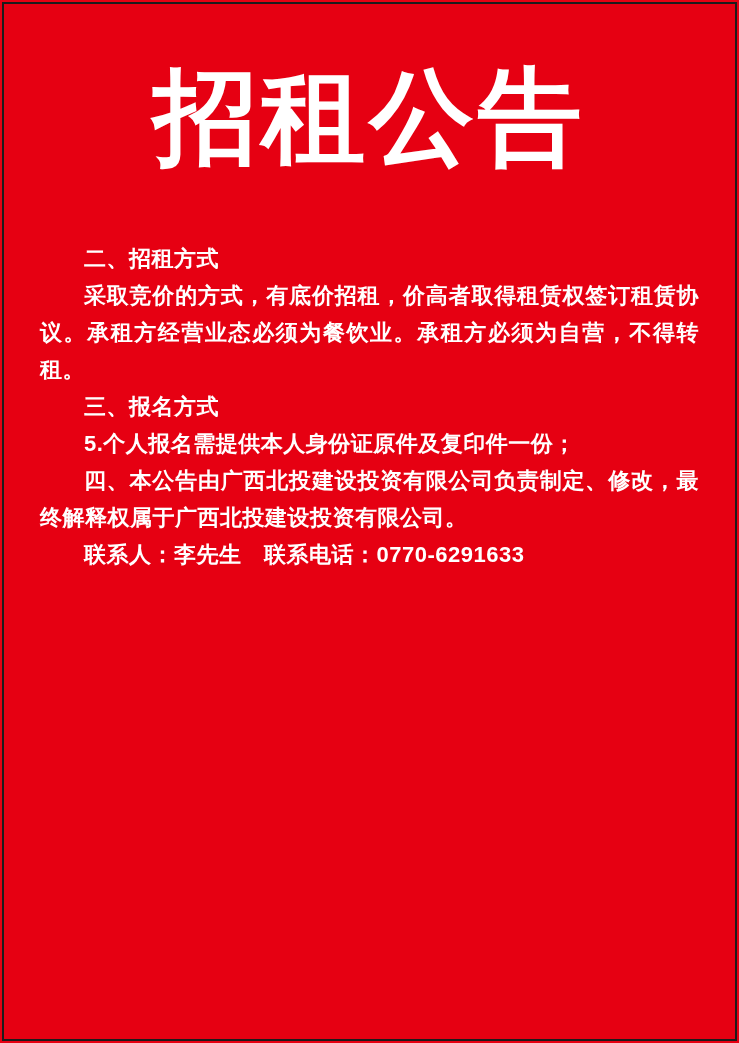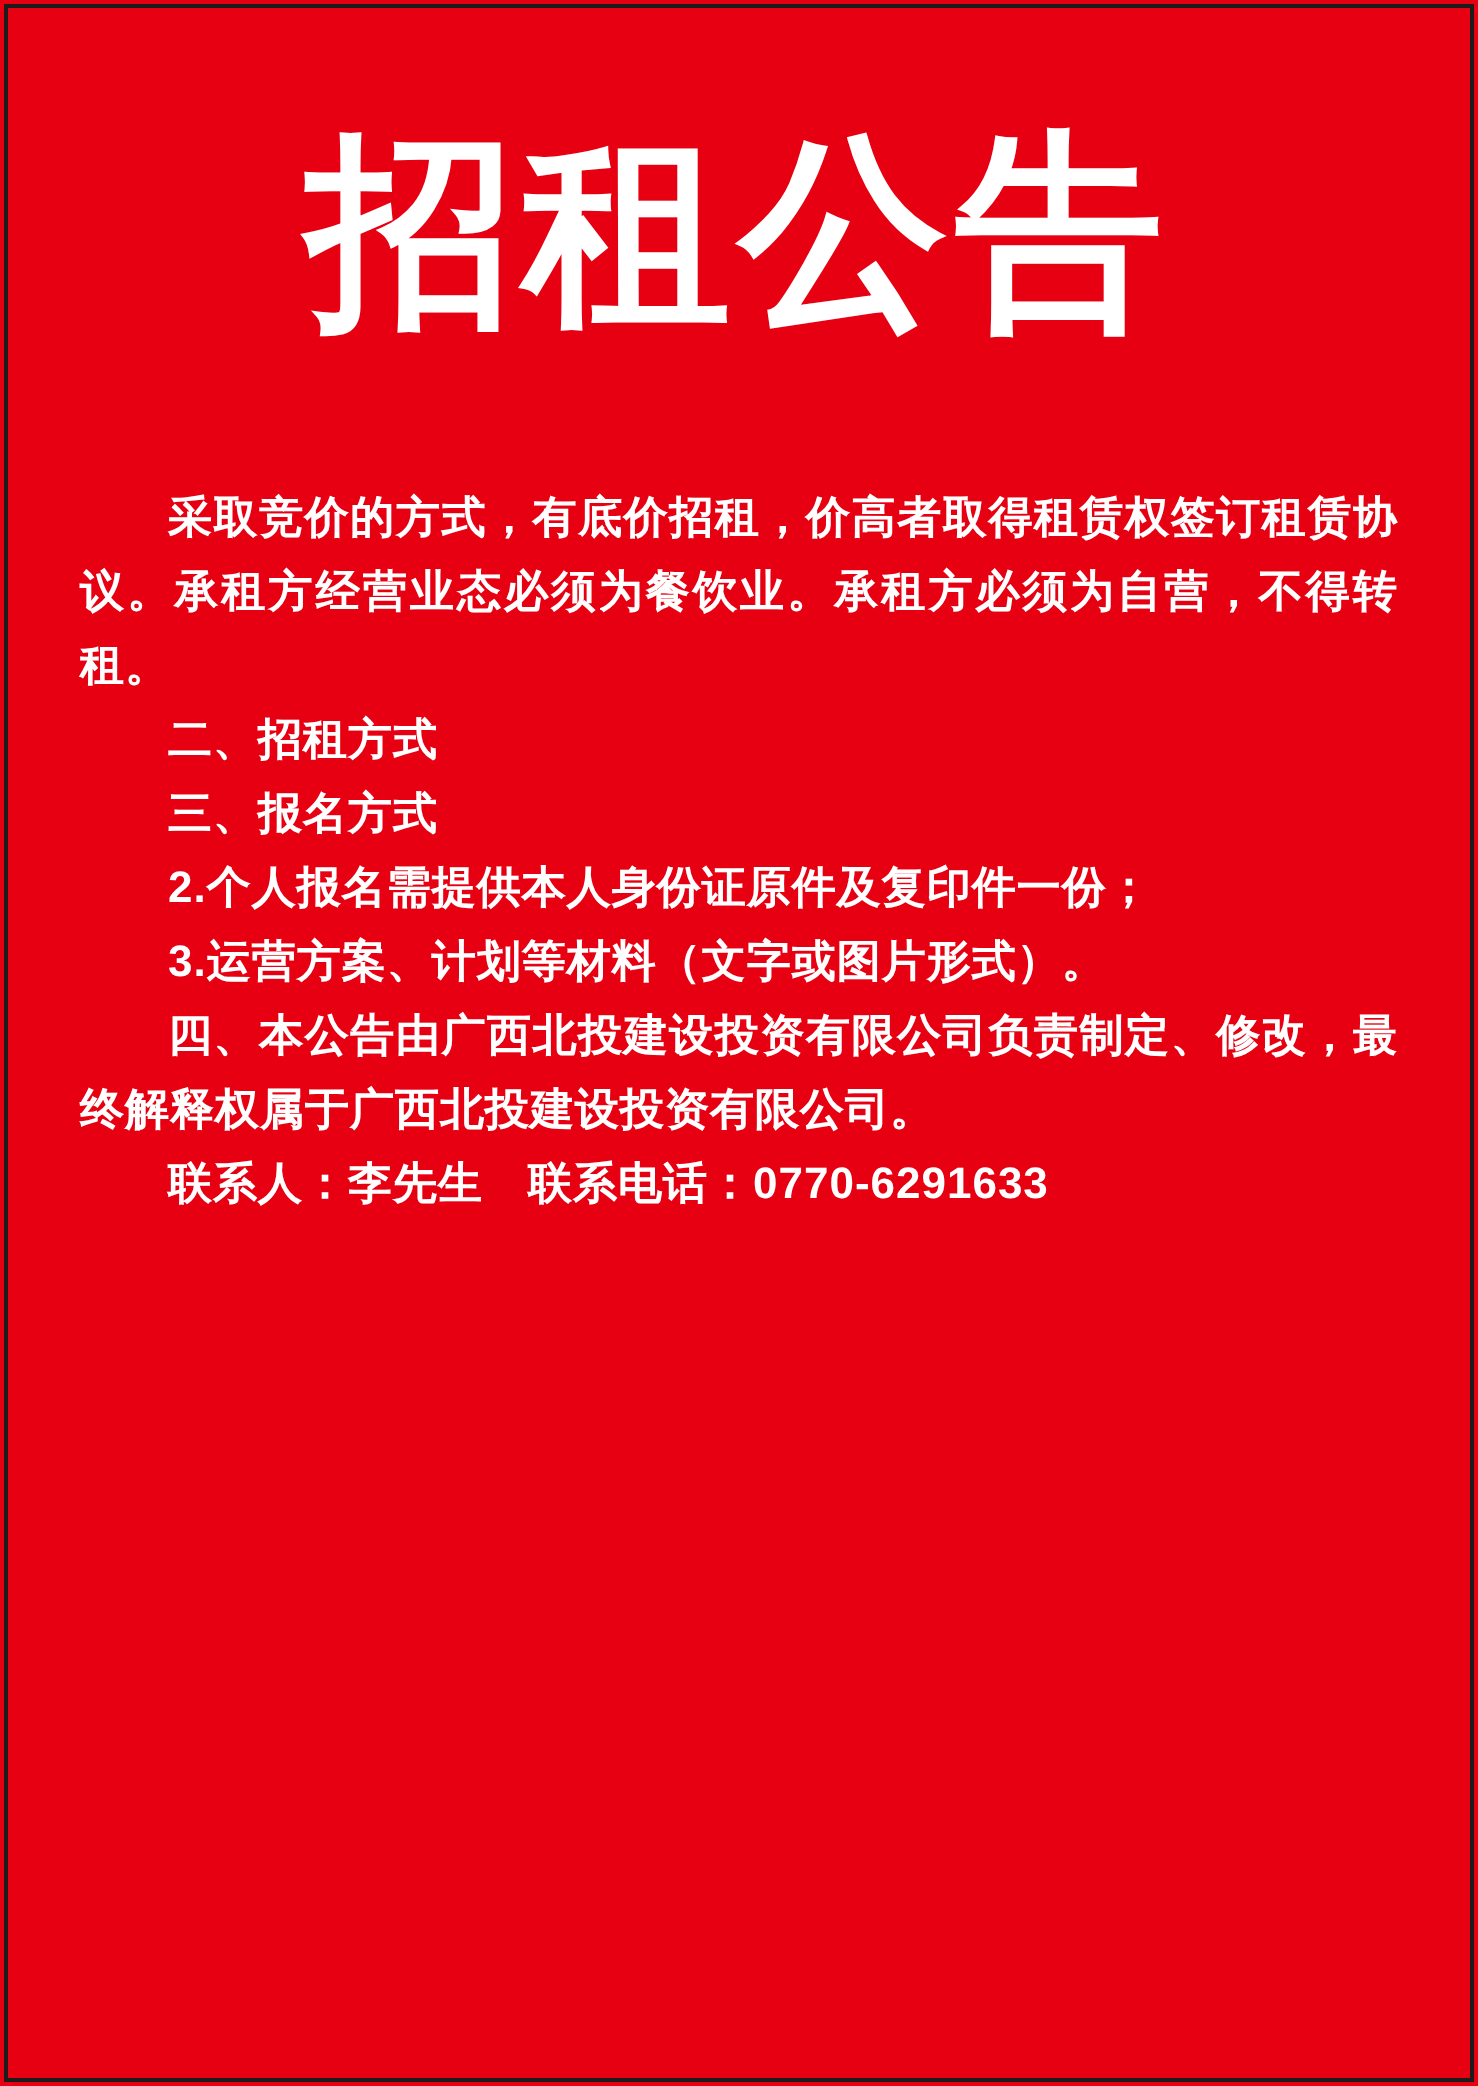--- a/index.html
+++ b/index.html
@@ -51,24 +51,23 @@
     text-indent: 2em;
   }
 </style>
 </head>
 <body>
 
 <div class="poster">
   <h1 class="title">招租公告</h1>
 
   <div class="content">
+    <p>二、招租方式</p>
     <p>采取竞价的方式，有底价招租，价高者取得租赁权签订租赁协议。承租方经营业态必须为餐饮业。承租方必须为自营，不得转租。</p>
-    <p>二、招租方式</p>
     <p>三、报名方式</p>
-    <p>2.个人报名需提供本人身份证原件及复印件一份；</p>
-    <p>3.运营方案、计划等材料（文字或图片形式）。</p>
+    <p>5.个人报名需提供本人身份证原件及复印件一份；</p>
     <p>四、本公告由广西北投建设投资有限公司负责制定、修改，最终解释权属于广西北投建设投资有限公司。</p>
     <p>联系人：李先生　联系电话：0770-6291633</p>
 
   </div>
 </div>
 
 <div class="frame"></div>
 
 </body></html>

